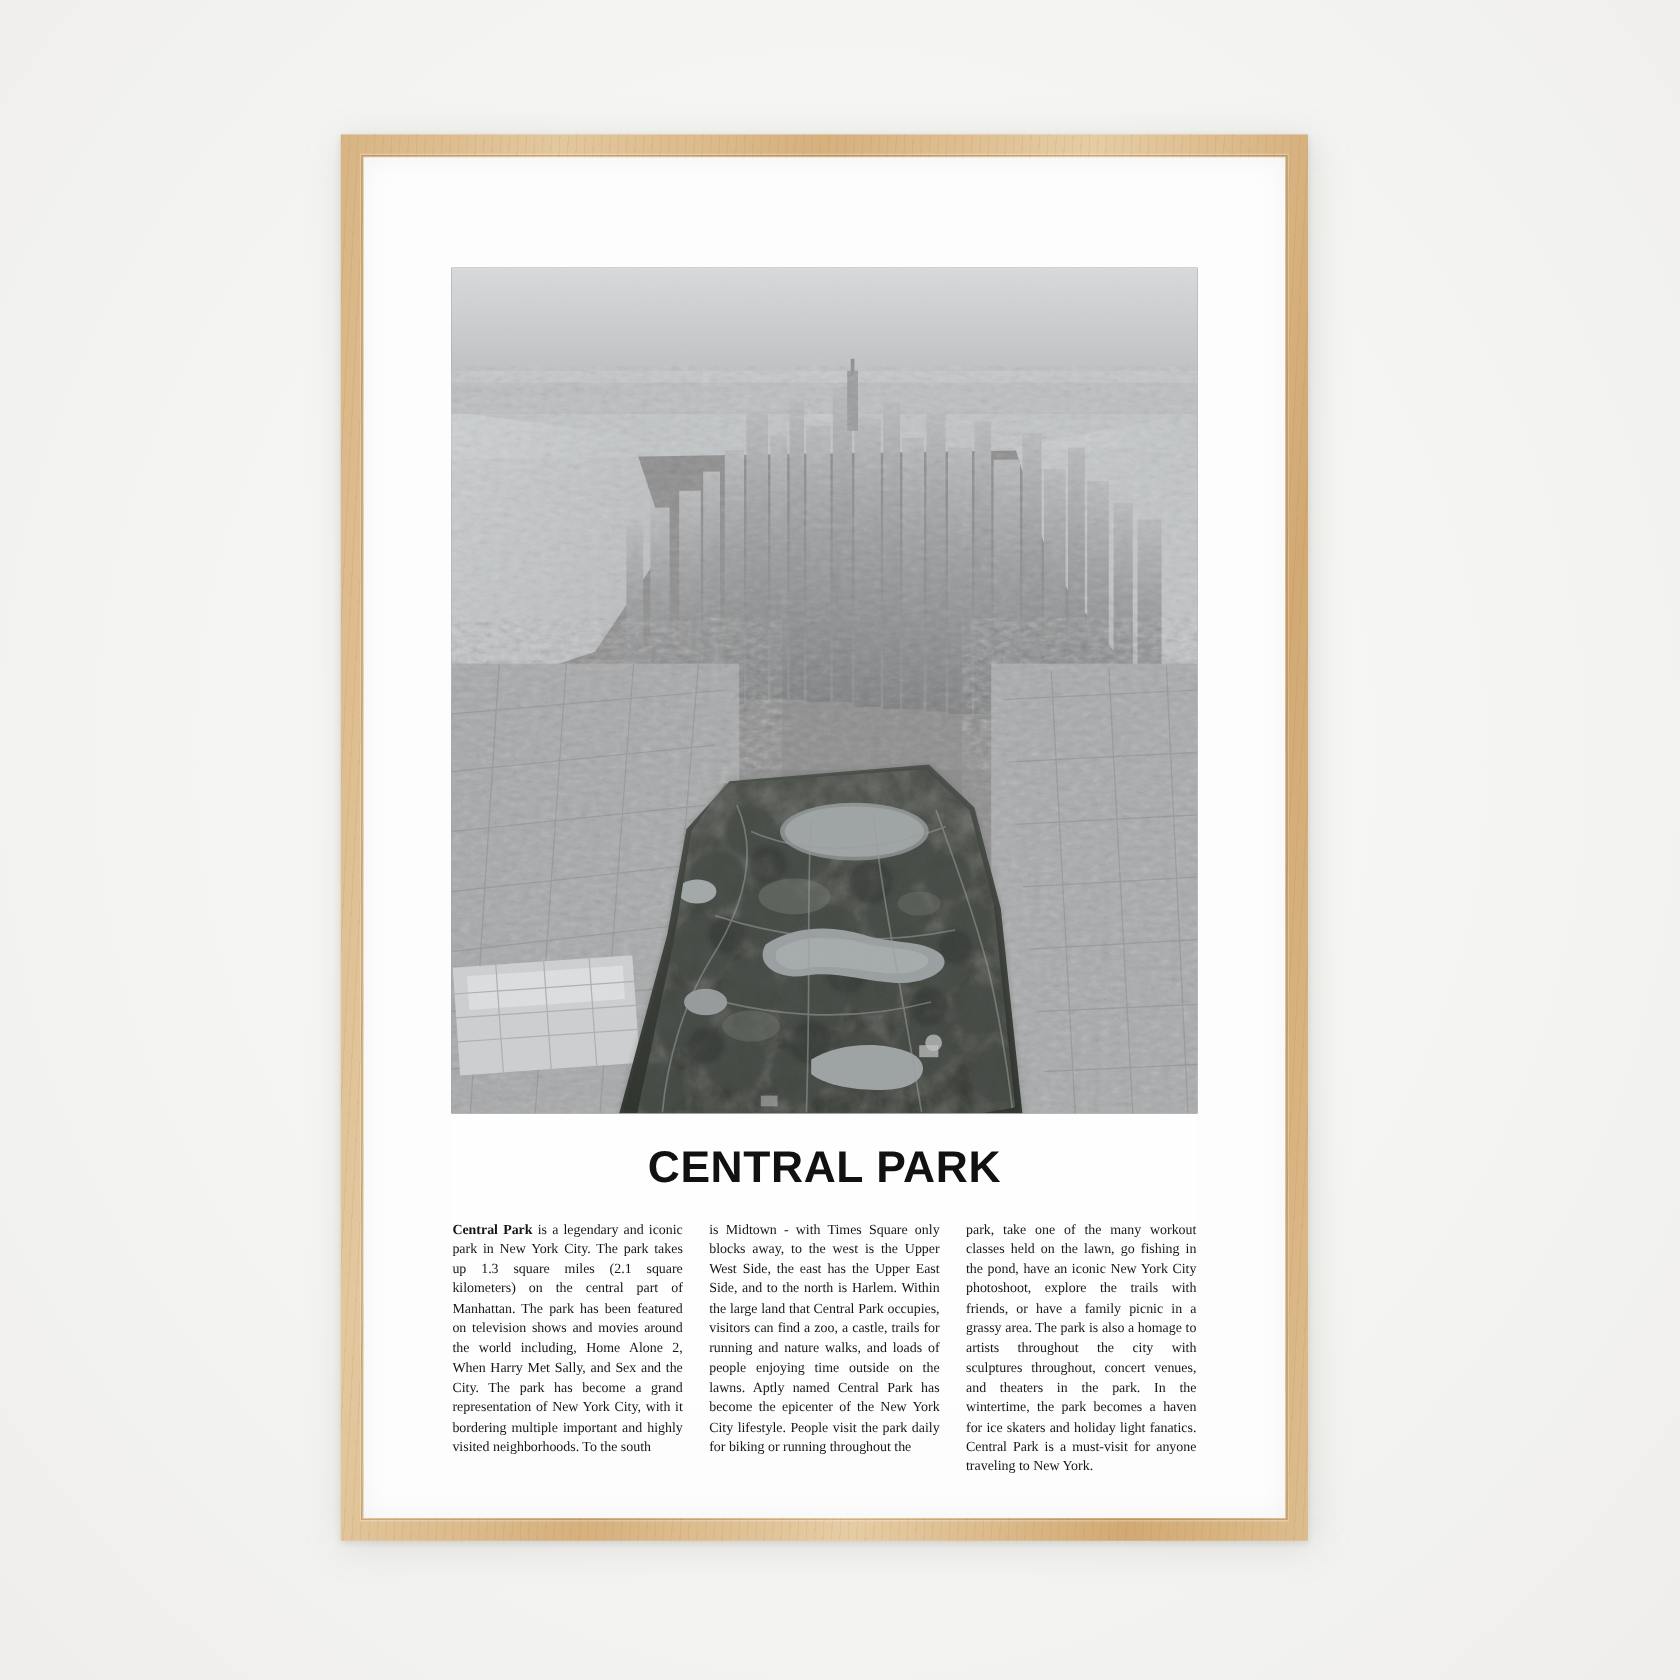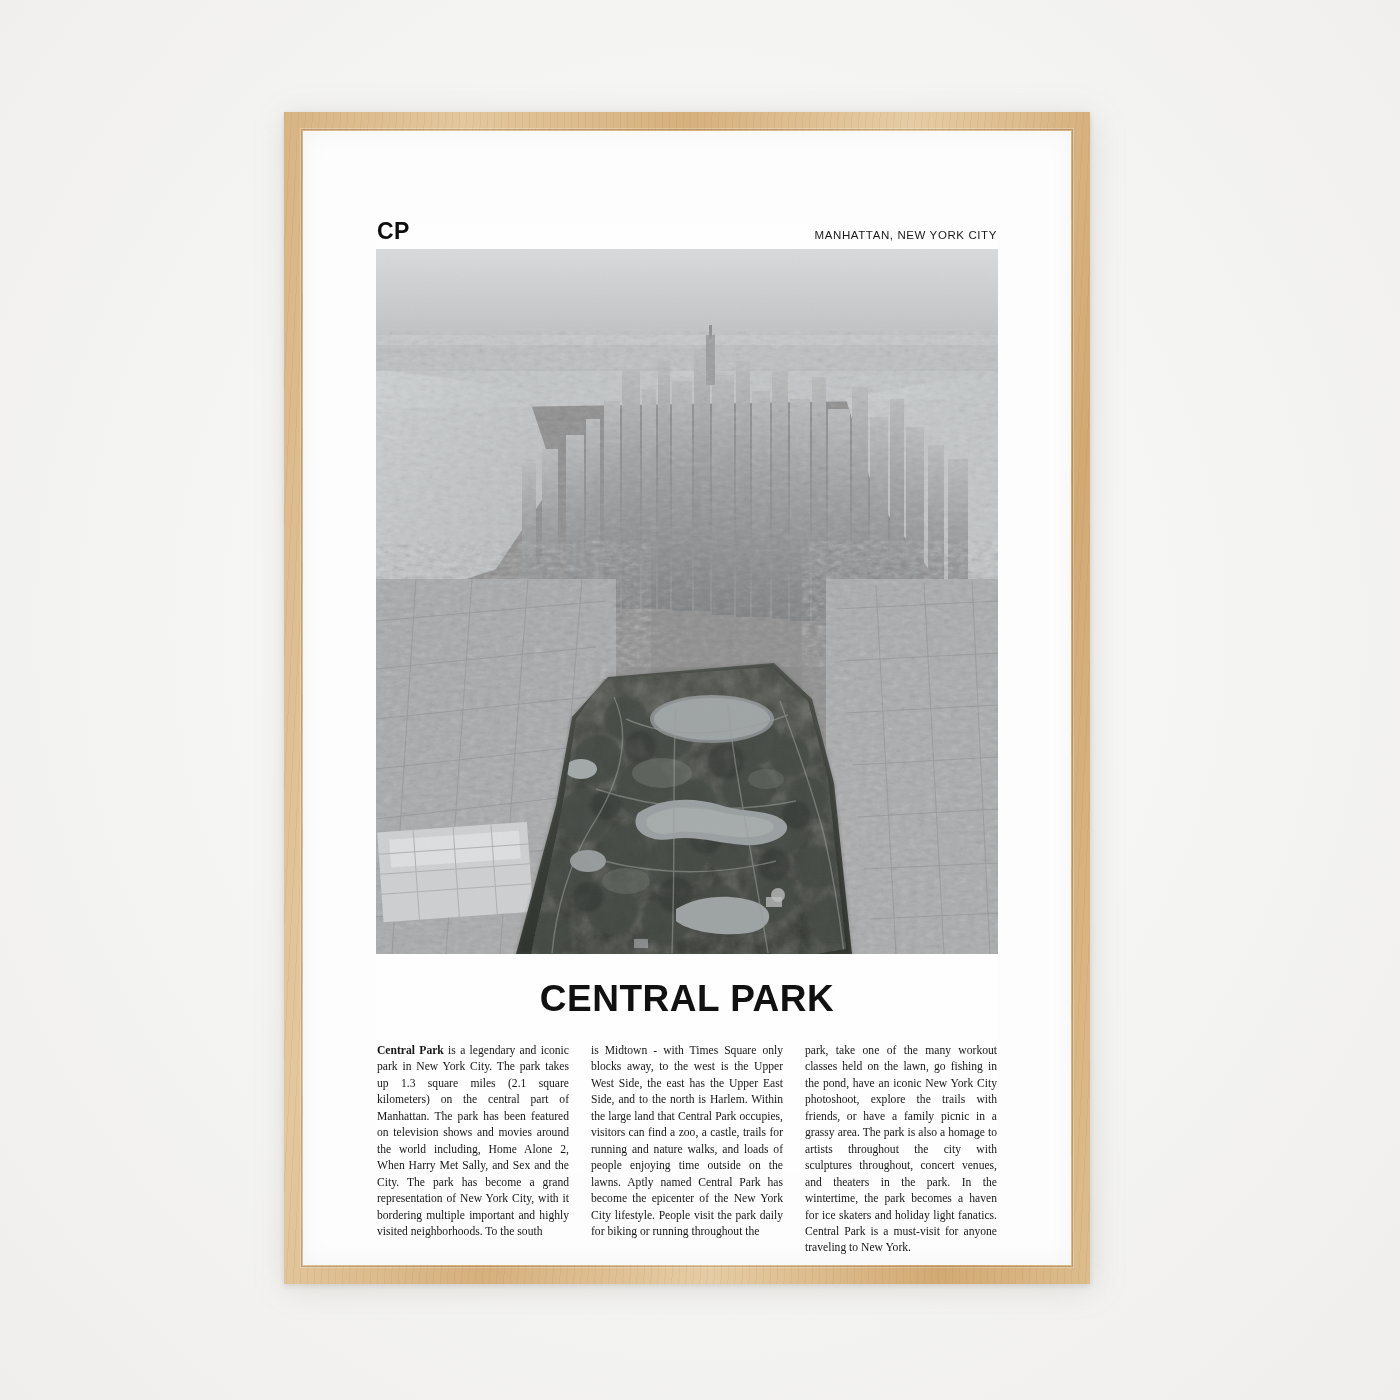--- a/index.html
+++ b/index.html
@@ -172,24 +172,20 @@
 <div class="scene">
   <div class="wall-shade"></div>
 
   <div class="frame-shadow"></div>
 
   <div class="frame">
     <div class="mat">
 
       <div class="poster">
 
-        <div class="poster-header">
-          <div class="monogram">CP</div>
-          <div class="location">MANHATTAN, NEW YORK CITY</div>
-        </div>
 
         <div class="photo">
           <svg width="622" height="705" viewBox="0 0 622 705" preserveAspectRatio="none">
             <defs>
               <linearGradient id="skyG" x1="0" y1="0" x2="0" y2="1">
                 <parameter name="x1">0</parameter>
               </linearGradient>
               <linearGradient id="skyGrad" x1="0" y1="0" x2="0" y2="1">
                 <stop offset="0%" stop-color="#d9dadb"></stop>
                 <stop offset="55%" stop-color="#c6c8ca"></stop>

